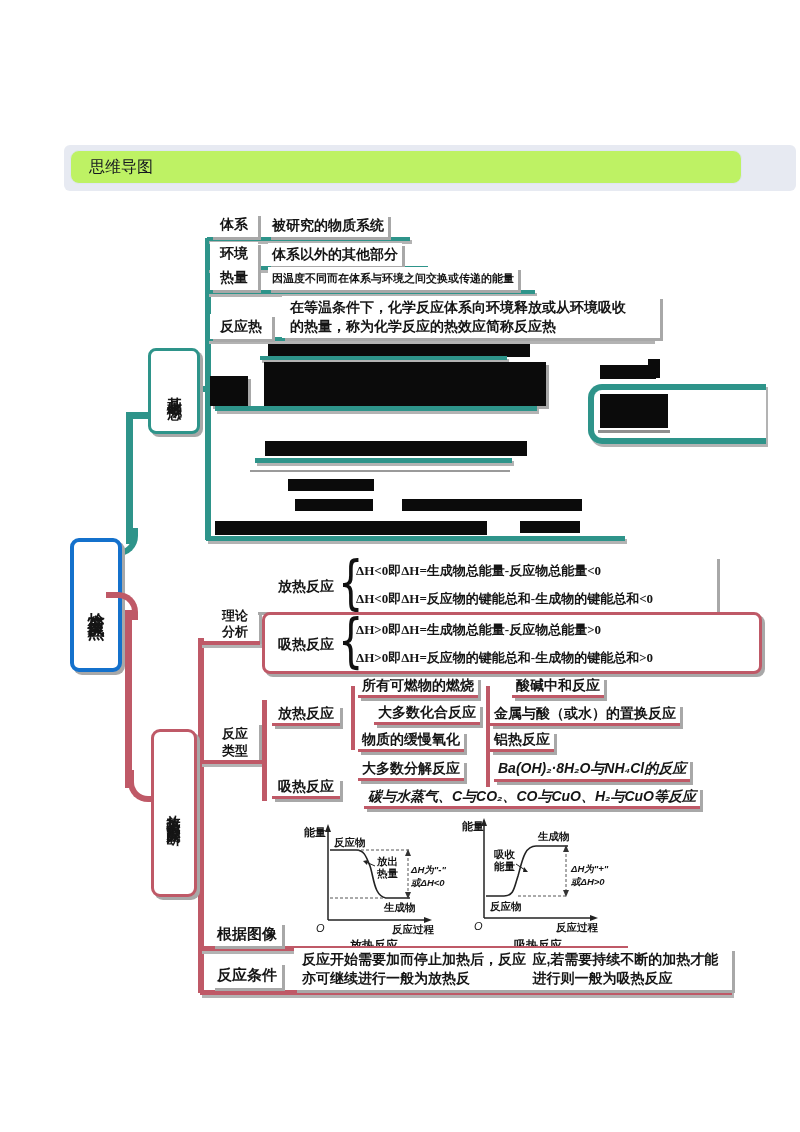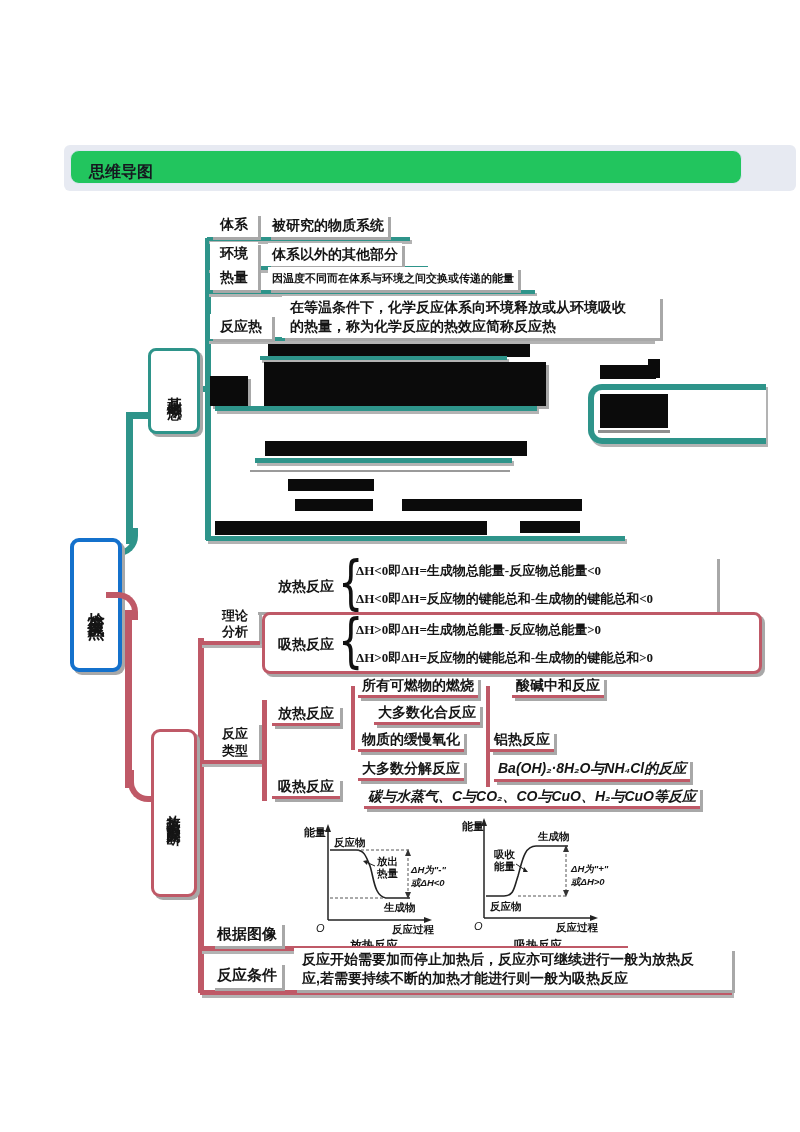--- a/index.html
+++ b/index.html
@@ -1,23 +1,23 @@
 <!DOCTYPE html>
 <html><head>
 <meta charset="utf-8">
 <style>
   html,body{margin:0;padding:0;background:#fff;}
   #page{position:relative;width:800px;height:1132px;background:#fff;overflow:hidden;
         font-family:"Liberation Sans","DejaVu Sans",sans-serif;color:#151515;}
   .abs{position:absolute;}
   
   .hdr-outer{left:64px;top:145px;width:732px;height:46px;background:#e7eaf2;border-radius:6px;}
-  .hdr-inner{left:70px;top:150px;width:672px;height:34px;background:#22c55e;border:1px solid #dfe6f3;
-             border-radius:9px;display:flex;align-items:flex-end;padding-left:18px;box-sizing:border-box;
-             font-size:16px;font-weight:bold;color:#15181f;}
+  .hdr-inner{left:70px;top:150px;width:672px;height:34px;background:#bef264;border:1px solid #dfe6f3;
+             border-radius:9px;display:flex;align-items:center;padding-left:18px;box-sizing:border-box;
+             font-size:16px;font-weight:normal;color:#15181f;}
   
   .wbox{background:#fff;box-shadow:3px 3px 0 #a8a8a8;display:flex;align-items:center;justify-content:center;
         font-weight:bold;box-sizing:border-box;}
   .term{font-size:14px;}
   .desc{background:#fff;box-shadow:3px 3px 0 #a8a8a8;font-weight:bold;font-size:14px;white-space:nowrap;
         display:flex;align-items:center;padding:2px 4px;box-sizing:border-box;}
   
   .tl{background:#2e948a;}           
   .rl{background:#bf5967;}           
   .uline{height:4px;box-shadow:2px 3px 0 #b3b3b3;}
@@ -157,20 +157,23 @@
 
   <div class="abs desc" style="left:358px;top:677px;height:21px;border-bottom:3px solid #bf5967;">
       <span>所有可燃物的燃烧</span>
     </div>
   <div class="abs desc" style="left:512px;top:677px;height:21px;border-bottom:3px solid #bf5967;">
       <span>酸碱中和反应</span>
     </div>
 
   <div class="abs desc" style="left:374px;top:704px;height:21px;border-bottom:3px solid #bf5967;">
       <span>大多数化合反应</span>
+    </div>
+  <div class="abs desc" style="left:490px;top:704px;height:22px;border-bottom:3px solid #bf5967;">
+      <span>金属与酸（或水）的置换反应</span>
     </div>
 
   <div class="abs desc" style="left:358px;top:731px;height:21px;border-bottom:3px solid #bf5967;">
       <span>物质的缓慢氧化</span>
     </div>
   <div class="abs desc" style="left:490px;top:731px;height:21px;border-bottom:3px solid #bf5967;">
       <span>铝热反应</span>
     </div>
 
   <div class="abs desc" style="left:358px;top:760px;height:21px;border-bottom:3px solid #bf5967;">
@@ -235,18 +238,18 @@
 
   <div class="abs rl uline" style="left:200px;top:946px;width:428px;height:5px;"></div>
   <div class="abs wbox" style="left:212px;top:922px;width:70px;height:24px;font-size:15px;">
     <span>根据图像</span>
   </div>
 
   <div class="abs rl uline" style="left:200px;top:990px;width:532px;height:5px;"></div>
   <div class="abs wbox" style="left:212px;top:962px;width:70px;height:26px;font-size:15px;">
     <span>反应条件</span>
   </div>
-  <div class="abs wbox" style="left:294px;top:948px;width:438px;height:42px;flex-direction:column;align-items:flex-start;padding:2px 8px;font-size:14px;line-height:19px;">
+  <div class="abs wbox" style="left:294px;top:948px;width:438px;height:42px;flex-direction:row;align-items:flex-start;padding:2px 8px;font-size:14px;line-height:19px;">
     <span>反应开始需要加而停止加热后，反应亦可继续进行一般为放热反</span>
     <span>应,若需要持续不断的加热才能进行则一般为吸热反应</span>
   </div>
 
 </div>
 
 </body></html>

